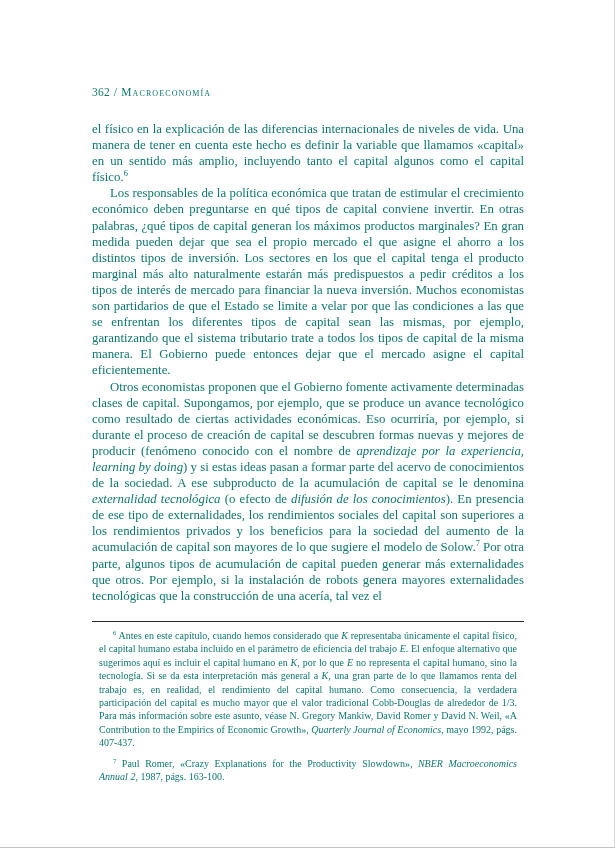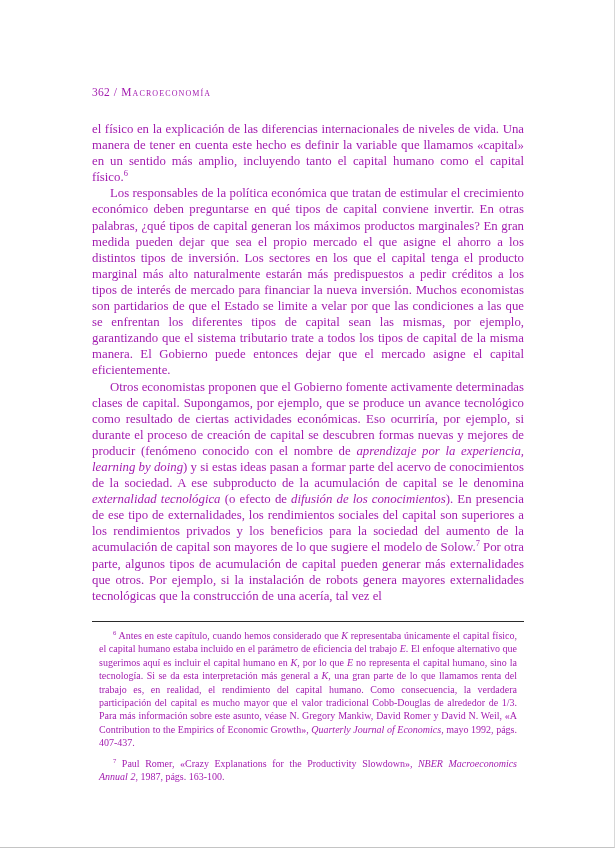--- a/index.html
+++ b/index.html
@@ -9,21 +9,21 @@
   }
   .page {
     position: relative;
     width: 615px;
     height: 848px;
     background: #ffffff;
     box-sizing: border-box;
     border-right: 1px solid #d8d8d8;
     border-bottom: 1px solid #c4c4c4;
     font-family: "Liberation Serif", serif;
-    color: #a21caf;
+    color: #0f766e;
     overflow: hidden;
   }
   .running-header {
     position: absolute;
     top: 86px;
     left: 92px;
     font-size: 11.5px;
     letter-spacing: 0.2px;
     white-space: nowrap;
   }
@@ -79,21 +79,21 @@
 </head>
 <body>
 
 <div class="page">
 
   <div class="running-header">
     <span>362</span><span class="sep">/</span><span class="smallcaps">Macroeconomía</span>
   </div>
 
   <div class="body-text">
-    <p class="noindent"><span>el físico en la explicación de las diferencias internacionales de niveles de vida. Una manera de tener en cuenta este hecho es definir la variable que llamamos «capital» en un sentido más amplio, incluyendo tanto el capital humano como el capital físico.</span><sup>6</sup></p>
+    <p class="noindent"><span>el físico en la explicación de las diferencias internacionales de niveles de vida. Una manera de tener en cuenta este hecho es definir la variable que llamamos «capital» en un sentido más amplio, incluyendo tanto el capital algunos como el capital físico.</span><sup>6</sup></p>
     <p><span>Los responsables de la política económica que tratan de estimular el crecimiento económico deben preguntarse en qué tipos de capital conviene invertir. En otras palabras, ¿qué tipos de capital generan los máximos productos marginales? En gran medida pueden dejar que sea el propio mercado el que asigne el ahorro a los distintos tipos de inversión. Los sectores en los que el capital tenga el producto marginal más alto naturalmente estarán más predispuestos a pedir créditos a los tipos de interés de mercado para financiar la nueva inversión. Muchos economistas son partidarios de que el Estado se limite a velar por que las condiciones a las que se enfrentan los diferentes tipos de capital sean las mismas, por ejemplo, garantizando que el sistema tributario trate a todos los tipos de capital de la misma manera. El Gobierno puede entonces dejar que el mercado asigne el capital eficientemente.</span></p>
     <p><span>Otros economistas proponen que el Gobierno fomente activamente determinadas clases de capital. Supongamos, por ejemplo, que se produce un avance tecnológico como resultado de ciertas actividades económicas. Eso ocurriría, por ejemplo, si durante el proceso de creación de capital se descubren formas nuevas y mejores de producir (fenómeno conocido con el nombre de </span><span class="it">aprendizaje por la experiencia, learning by doing</span><span>) y si estas ideas pasan a formar parte del acervo de conocimientos de la sociedad. A ese subproducto de la acumulación de capital se le denomina </span><span class="it">externalidad tecnológica</span><span> (o efecto de </span><span class="it">difusión de los conocimientos</span><span>). En presencia de ese tipo de externalidades, los rendimientos sociales del capital son superiores a los rendimientos privados y los beneficios para la sociedad del aumento de la acumulación de capital son mayores de lo que sugiere el modelo de Solow.</span><sup>7</sup><span> Por otra parte, algunos tipos de acumulación de capital pueden generar más externalidades que otros. Por ejemplo, si la instalación de robots genera mayores externalidades tecnológicas que la construcción de una acería, tal vez el</span></p>
   </div>
 
   <div class="footnote-block">
     <div class="footnote-rule"></div>
     <p><sup>6</sup><span> Antes en este capítulo, cuando hemos considerado que </span><span class="it">K</span><span> representaba únicamente el capital físico, el capital humano estaba incluido en el parámetro de eficiencia del trabajo </span><span class="it">E</span><span>. El enfoque alternativo que sugerimos aquí es incluir el capital humano en </span><span class="it">K</span><span>, por lo que </span><span class="it">E</span><span> no representa el capital humano, sino la tecnología. Si se da esta interpretación más general a </span><span class="it">K</span><span>, una gran parte de lo que llamamos renta del trabajo es, en realidad, el rendimiento del capital humano. Como consecuencia, la verdadera participación del capital es mucho mayor que el valor tradicional Cobb-Douglas de alrededor de 1/3. Para más información sobre este asunto, véase N. Gregory Mankiw, David Romer y David N. Weil, «A Contribution to the Empirics of Economic Growth», </span><span class="it">Quarterly Journal of Economics</span><span>, mayo 1992, págs. 407-437.</span></p>
     <p><sup>7</sup><span> Paul Romer, «Crazy Explanations for the Productivity Slowdown», </span><span class="it">NBER Macroeconomics Annual 2</span><span>, 1987, págs. 163-100.</span></p>
   </div>
 

